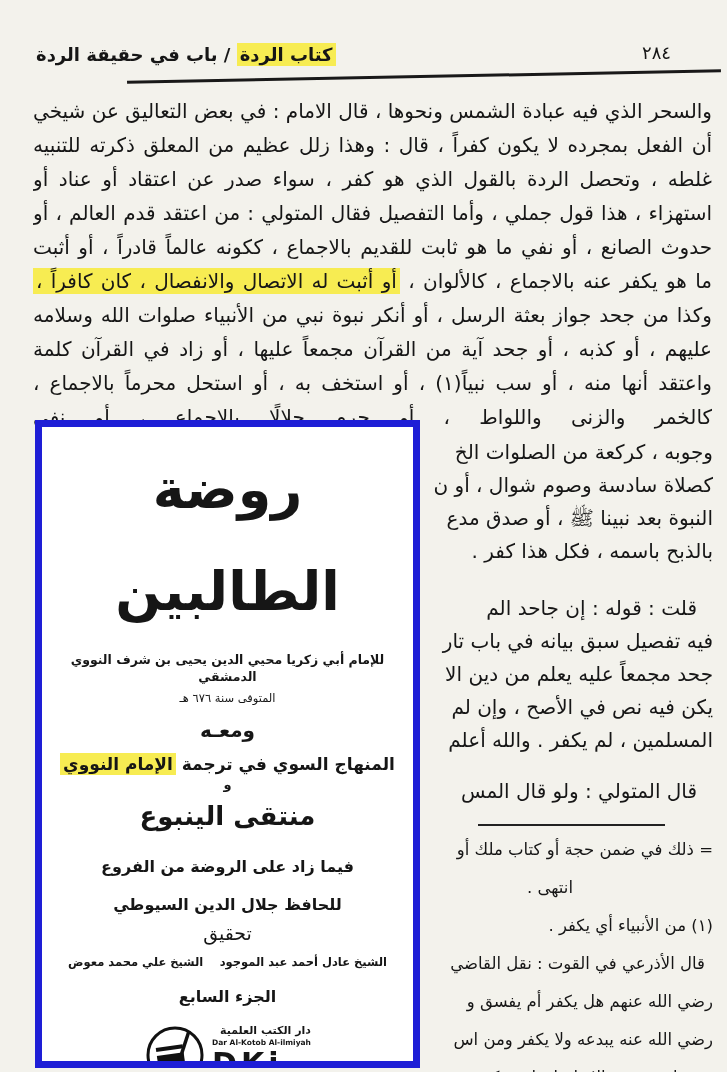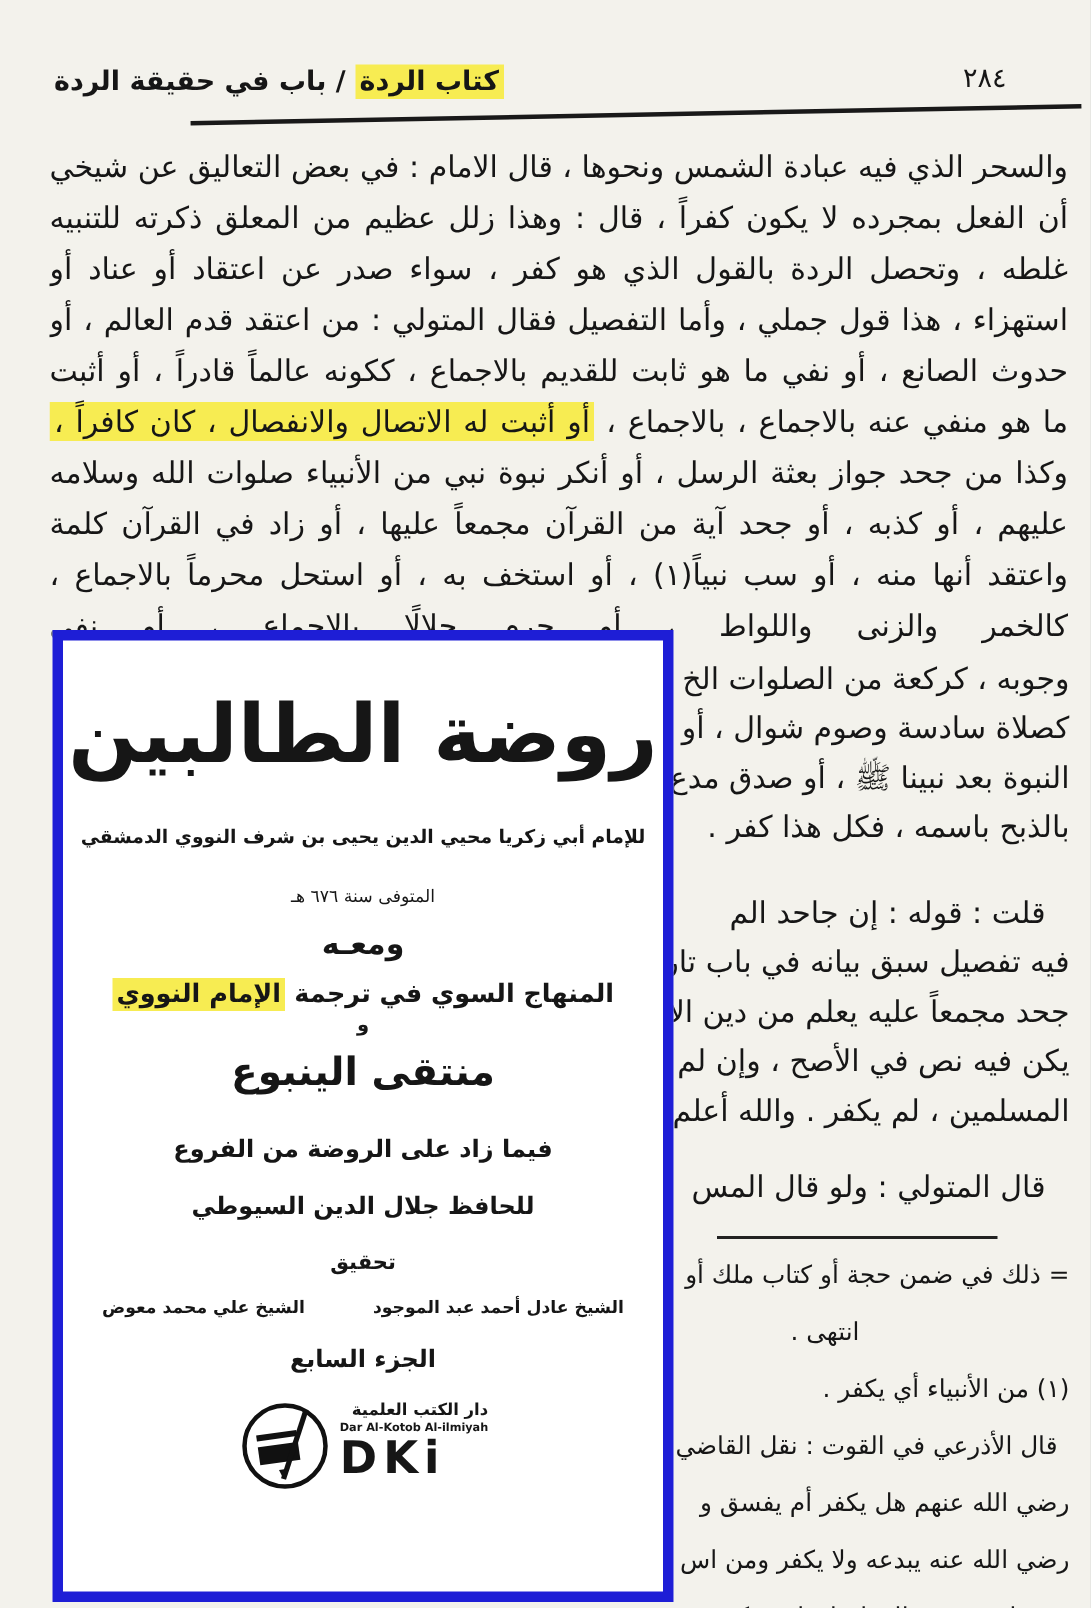--- a/index.html
+++ b/index.html
@@ -32,34 +32,34 @@
   .fnsep{margin-top:16px;margin-right:48px;width:187px;height:2px;background:#222;}
   .fnline{
     font-size:16.5px;line-height:27px;height:27px;
     text-align:right;white-space:nowrap;overflow:hidden;margin-top:11px;
   }
   .fn-first{margin-top:10px;}
   .ind-sm{padding-right:8px;}
   .ind-lg{padding-right:140px;}
   
   .cover{
-    position:absolute;left:35px;top:420px;width:414px;height:648px;
+    position:absolute;left:35px;top:420px;width:385px;height:648px;
     box-sizing:border-box;background:#ffffff;border:7px solid #1e1ed6;
     direction:rtl;text-align:center;overflow:hidden;
   }
   .cv-title{margin-top:12px;font-size:54px;line-height:102px;font-weight:bold;letter-spacing:-2px;}
   .cv-author{margin-top:8px;font-size:12.5px;font-weight:bold;line-height:17px;}
-  .cv-died{margin-top:24px;font-size:11.5px;line-height:15px;}
+  .cv-died{margin-top:6px;font-size:11.5px;line-height:15px;}
   .cv-withit{margin-top:12px;font-size:20px;font-weight:bold;line-height:24px;}
   .cv-minhaj{margin-top:10px;font-size:17px;font-weight:bold;line-height:24px;}
   .cv-waw{margin-top:2px;font-size:13px;line-height:14px;font-weight:bold;}
   .cv-muntaqa{margin-top:2px;font-size:26px;line-height:44px;font-weight:bold;letter-spacing:1px;}
   .cv-fima{margin-top:18px;font-size:16px;font-weight:bold;line-height:22px;}
   .cv-hafiz{margin-top:16px;font-size:16px;font-weight:bold;line-height:22px;}
-  .cv-tahqiq{margin-top:18px;font-size:14px;font-weight:bold;line-height:18px;}
+  .cv-tahqiq{margin-top:8px;font-size:19px;font-weight:normal;line-height:18px;}
   .cv-editors{margin-top:12px;display:flex;justify-content:space-between;padding:0 26px;font-size:11.5px;font-weight:bold;line-height:16px;}
   .cv-volume{margin-top:16px;font-size:16px;font-weight:bold;line-height:22px;}
   
   .logo{margin-top:16px;direction:ltr;}
   .logo-row{display:flex;align-items:flex-start;justify-content:center;gap:6px;}
   .logo-text{text-align:left;}
   .pub-ar{font-size:11px;font-weight:bold;direction:rtl;text-align:right;line-height:14px;}
   .pub-en{font-size:7.5px;font-weight:bold;line-height:10px;}
   .dki{font-size:30px;font-weight:bold;letter-spacing:4px;line-height:32px;}
 </style>
@@ -75,21 +75,21 @@
   </div>
   <div class="rule"></div>
 
   <div class="body">
     <div class="bline">والسحر الذي فيه عبادة الشمس ونحوها ، قال الامام : في بعض التعاليق عن شيخي</div>
     <div class="bline">أن الفعل بمجرده لا يكون كفراً ، قال : وهذا زلل عظيم من المعلق ذكرته للتنبيه على</div>
     <div class="bline">غلطه ، وتحصل الردة بالقول الذي هو كفر ، سواء صدر عن اعتقاد أو عناد أو</div>
     <div class="bline">استهزاء ، هذا قول جملي ، وأما التفصيل فقال المتولي : من اعتقد قدم العالم ، أو</div>
     <div class="bline">حدوث الصانع ، أو نفي ما هو ثابت للقديم بالاجماع ، ككونه عالماً قادراً ، أو أثبت</div>
     <div class="bline">
-      <span>ما هو منفي عنه بالاجماع ، بالاجماع ، </span><span class="hl">أو أثبت له الاتصال والانفصال ، كان كافراً ،</span>
+      <span>ما هو يكفر عنه بالاجماع ، كالألوان ، </span><span class="hl">أو أثبت له الاتصال والانفصال ، كان كافراً ،</span>
     </div>
     <div class="bline">وكذا من جحد جواز بعثة الرسل ، أو أنكر نبوة نبي من الأنبياء صلوات الله وسلامه</div>
     <div class="bline">عليهم ، أو كذبه ، أو جحد آية من القرآن مجمعاً عليها ، أو زاد في القرآن كلمة</div>
     <div class="bline">واعتقد أنها منه ، أو سب نبياً(١) ، أو استخف به ، أو استحل محرماً بالاجماع ،</div>
     <div class="bline">كالخمر والزنى واللواط ، أو حرم حلالًا بالاجماع ، أو نفى</div>
   </div>
 
   <div class="rcol">
     <div class="rline">وجوبه ، كركعة من الصلوات الخ</div>
     <div class="rline">كصلاة سادسة وصوم شوال ، أو ن</div>

